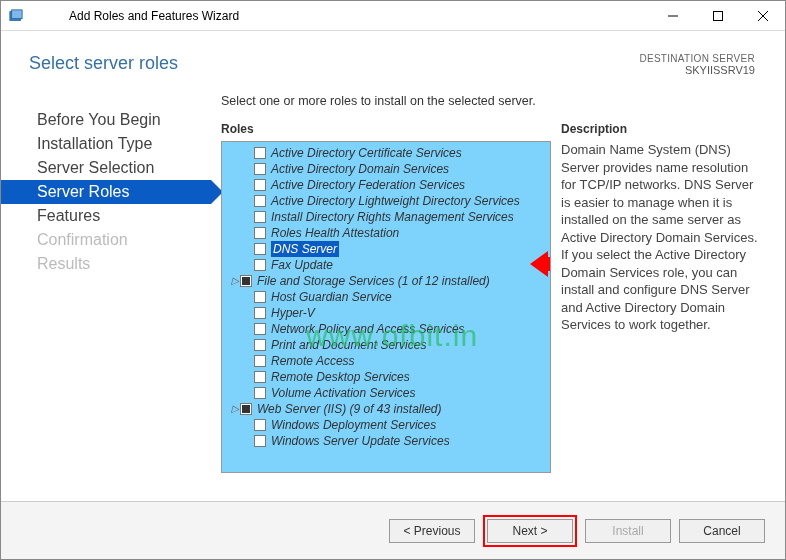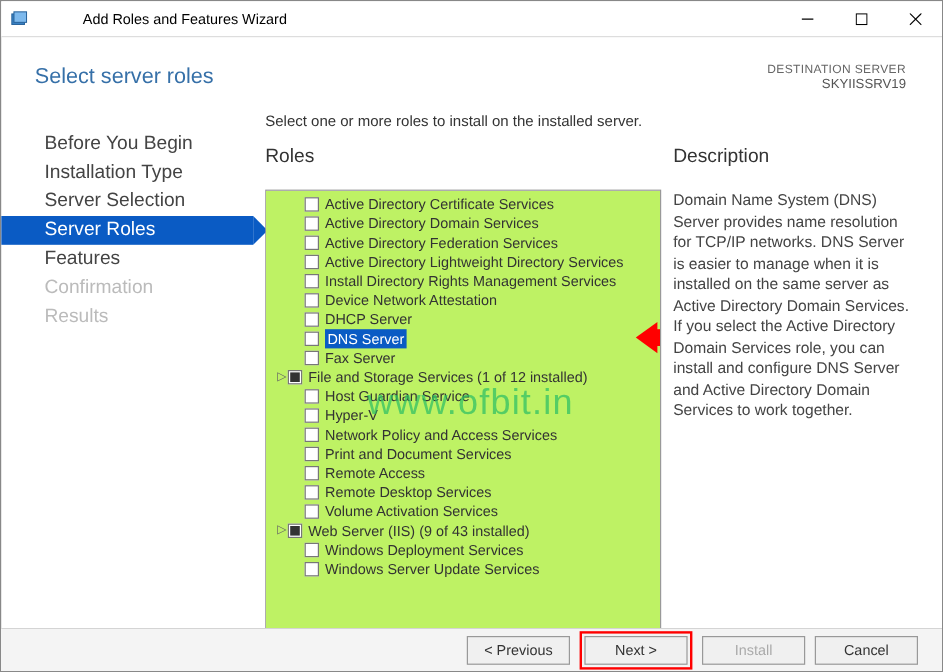--- a/index.html
+++ b/index.html
@@ -23,38 +23,38 @@
     .steps { width: 210px; padding: 14px 0 0 0; }
     .step { padding: 4px 0 4px 36px; font-size: 16px; color: #444; height: 24px; display: flex; align-items: center; }
     .step.current { background: #0a5bc4; color: #fff; position: relative; }
     .step.current::after { content: ""; position: absolute; right: -12px; top: 0; width: 0; height: 0; border-top: 12px solid transparent; border-bottom: 12px solid transparent; border-left: 12px solid #0a5bc4; }
     .step.disabled { color: #bbb; }
 
     .main-area { flex: 1; padding: 0 8px 0 10px; }
     .instr { font-size: 12.5px; color: #333; margin-bottom: 14px; }
     .cols { display: flex; gap: 10px; }
     .roles-col { width: 330px; }
-    .section-head { font-size: 16px; font-weight: 400; color: #333; margin-bottom: 18px; }
-    .roles-box { border: 1px solid #999; height: 420px; overflow-y: scroll; background: #bef264; font-size: 12px; color: #333; padding: 3px 0; position: relative; }
+    .section-head { font-size: 12px; font-weight: 700; color: #333; margin-bottom: 5px; }
+    .roles-box { border: 1px solid #999; height: 332px; overflow-y: scroll; background: #7dd3fc; font-size: 12px; color: #333; padding: 3px 0; position: relative; font-style: italic; }
     .role-item { display: flex; align-items: center; padding: 0 4px 0 8px; height: 16px; line-height: 16px; white-space: nowrap; }
     .role-item.sub { padding-left: 22px; }
     .role-exp { width: 10px; display: inline-flex; align-items: center; justify-content: center; color: #666; font-size: 10px; }
     .role-chk { width: 12px; height: 12px; border: 1px solid #777; margin-right: 5px; display: inline-flex; align-items: center; justify-content: center; background: #fff; }
     .role-chk.filled::after { content: ""; width: 8px; height: 8px; background: #333; }
     .role-label { }
     .role-item.sel .role-label { background: #0a5bc4; color: #fff; padding: 0 2px; }
 
     .arrow { position: absolute; top: 115px; left: 324px; pointer-events: none; }
     .arrow-shaft { width: 52px; height: 14px; background: #f00; position: relative; }
     .arrow-head { position: absolute; left: -16px; top: -6px; width: 0; height: 0; border-right: 18px solid #f00; border-top: 13px solid transparent; border-bottom: 13px solid transparent; }
 
     .desc-col { width: 205px; }
     .desc-text { font-size: 13px; color: #444; line-height: 1.35; }
 
-    .footer { position: absolute; bottom: 0; left: 0; right: 0; height: 36px; border-top: 1px solid #ccc; background: #f4f4f4; display: flex; align-items: center; justify-content: flex-end; padding: 0 20px; gap: 8px; }
+    .footer { position: absolute; bottom: 0; left: 0; right: 0; height: 58px; border-top: 1px solid #ccc; background: #f4f4f4; display: flex; align-items: center; justify-content: flex-end; padding: 0 20px; gap: 8px; }
     .btn { height: 24px; min-width: 86px; font-size: 12px; border: 1px solid #999; background: #f0f0f0; color: #333; }
     .btn.disabled { color: #aaa; }
     .btn-highlight { padding: 2px; border: 2px solid #f00; }
     .btn-highlight .btn { margin: 0; }
 
     .watermark { position: absolute; top: 318px; left: 305px; font-size: 30px; color: rgba(40,190,100,0.7); letter-spacing: 1px; pointer-events: none; font-family: Arial; }
   </style>
 </head>
 <body>
 
@@ -97,21 +97,21 @@
       <div class="step">Before You Begin</div>
       <div class="step">Installation Type</div>
       <div class="step">Server Selection</div>
       <div class="step current">Server Roles</div>
       <div class="step">Features</div>
       <div class="step disabled">Confirmation</div>
       <div class="step disabled">Results</div>
     </div>
 
   <div class="main-area">
-    <div class="instr">Select one or more roles to install on the installed server.</div>
+    <div class="instr">Select one or more roles to install on the selected server.</div>
     <div class="cols">
       <div class="roles-col">
         <div class="section-head">Roles</div>
         <div class="roles-box" id="roles-box">
           <div class="role-item sub">
               <span class="role-exp" style="visibility: hidden;"></span>
               <span class="role-chk"></span>
               <span class="role-label">Active Directory Certificate Services</span>
             </div>
             <div class="role-item sub">
@@ -130,36 +130,31 @@
               <span class="role-label">Active Directory Lightweight Directory Services</span>
             </div>
             <div class="role-item sub">
               <span class="role-exp" style="visibility: hidden;"></span>
               <span class="role-chk"></span>
               <span class="role-label">Install Directory Rights Management Services</span>
             </div>
             <div class="role-item sub">
               <span class="role-exp" style="visibility: hidden;"></span>
               <span class="role-chk"></span>
-              <span class="role-label">Device Network Attestation</span>
-            </div>
-            <div class="role-item sub">
-              <span class="role-exp" style="visibility: hidden;"></span>
-              <span class="role-chk"></span>
-              <span class="role-label">DHCP Server</span>
+              <span class="role-label">Roles Health Attestation</span>
             </div>
             <div class="role-item sub sel">
               <span class="role-exp" style="visibility: hidden;"></span>
               <span class="role-chk"></span>
               <span class="role-label">DNS Server</span>
             </div>
             <div class="role-item sub">
               <span class="role-exp" style="visibility: hidden;"></span>
               <span class="role-chk"></span>
-              <span class="role-label">Fax Server</span>
+              <span class="role-label">Fax Update</span>
             </div>
             <div class="role-item">
               <span class="role-exp">▷</span>
               <span class="role-chk filled"></span>
               <span class="role-label">File and Storage Services (1 of 12 installed)</span>
             </div>
             <div class="role-item sub">
               <span class="role-exp" style="visibility: hidden;"></span>
               <span class="role-chk"></span>
               <span class="role-label">Host Guardian Service</span>

